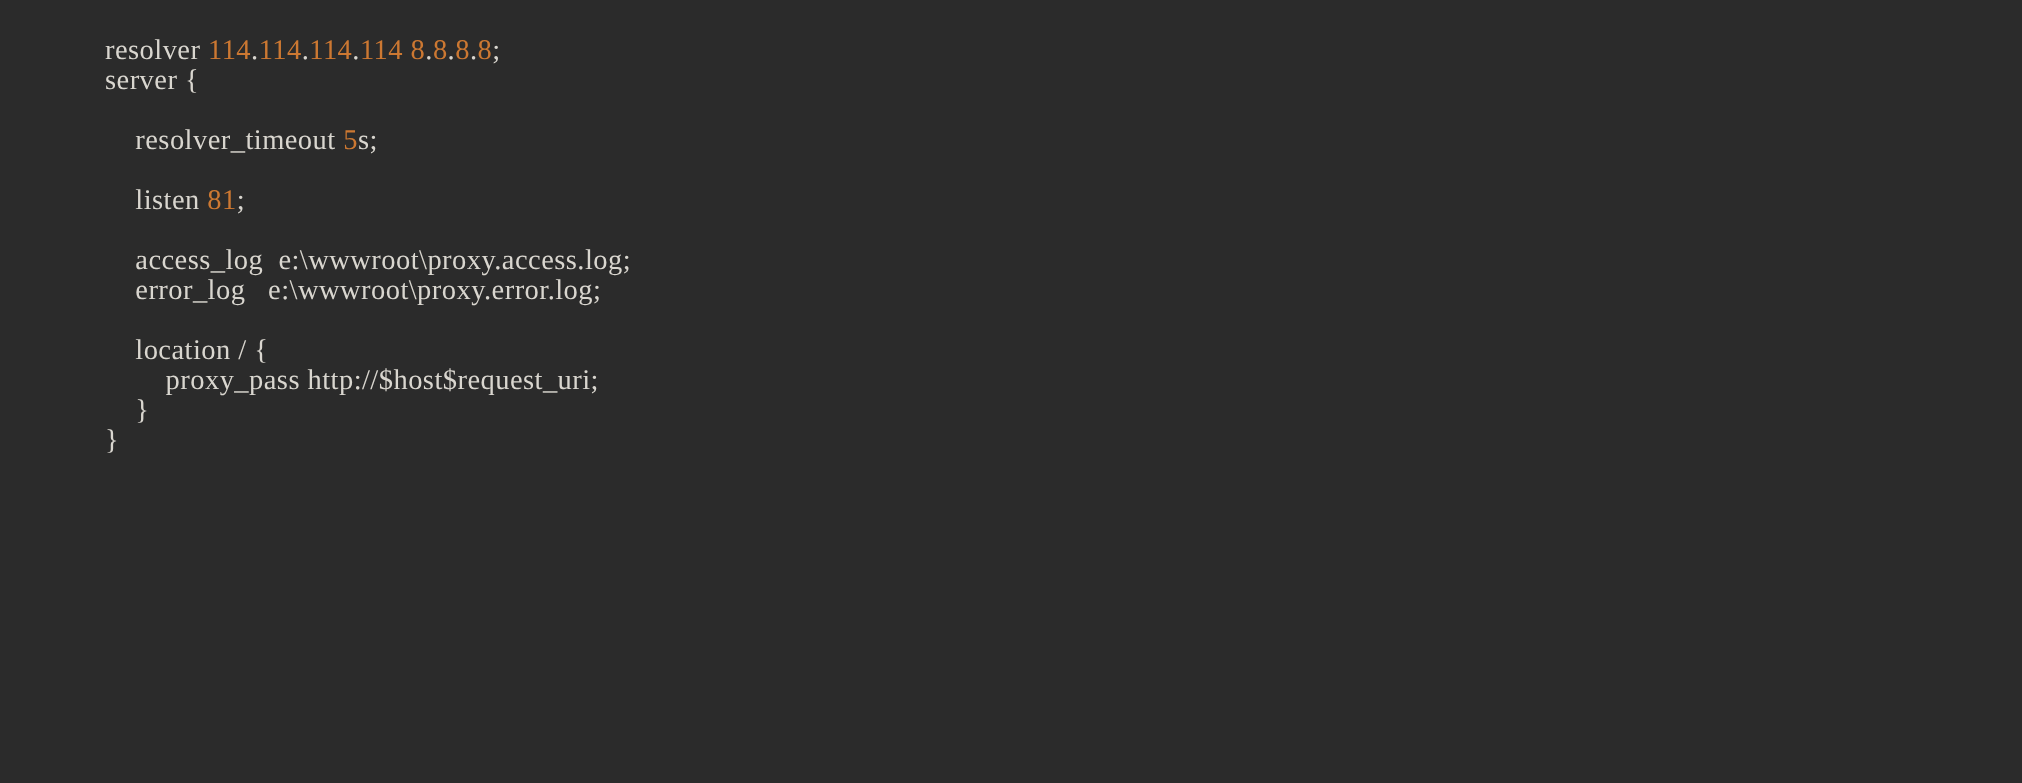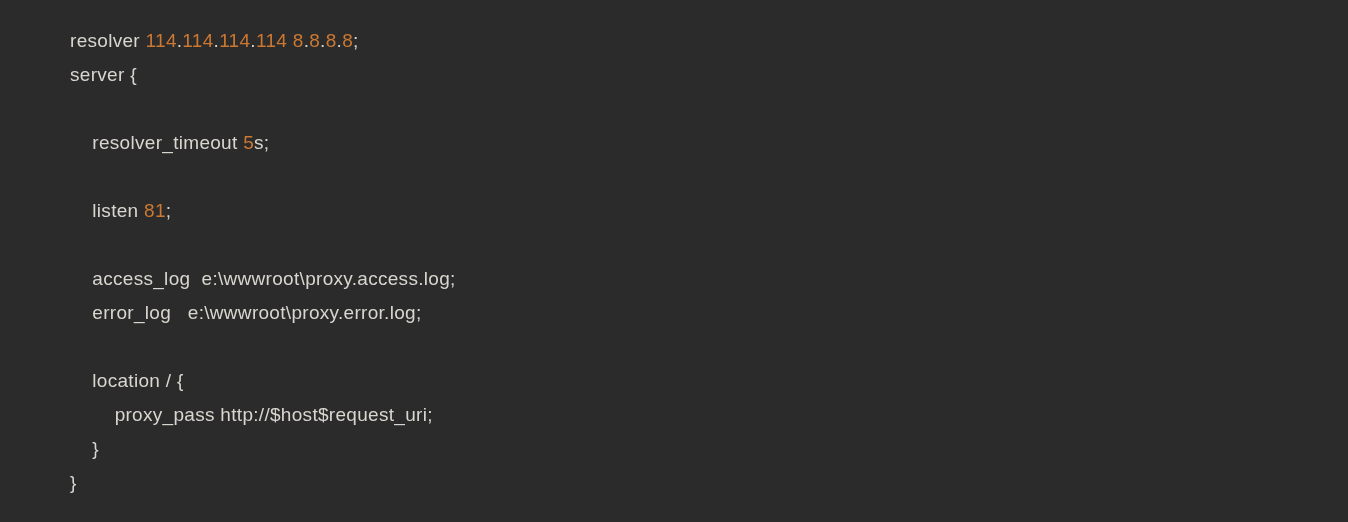--- a/index.html
+++ b/index.html
@@ -6,23 +6,23 @@
     margin: 0;
     padding: 0;
     width: 1348px;
     height: 522px;
     background: #2b2b2b;
     overflow: hidden;
   }
   pre.code {
     margin: 0;
     padding: 24px 0 0 70px;
-    font-family: Liberation Sans, sans-serif;
+    font-family: Liberation Serif, serif;
     font-size: 19px;
-    line-height: 34px;
+    line-height: 20px;
     color: #d9d6cf;
     white-space: pre;
     letter-spacing: 0.3px;
   }
   .kw  { color: #d9d6cf; }    
   .num { color: #cc7832; }    
   .pn  { color: #d9d6cf; }    
   .path{ color: #d9d6cf; }
 </style>
 </head>

